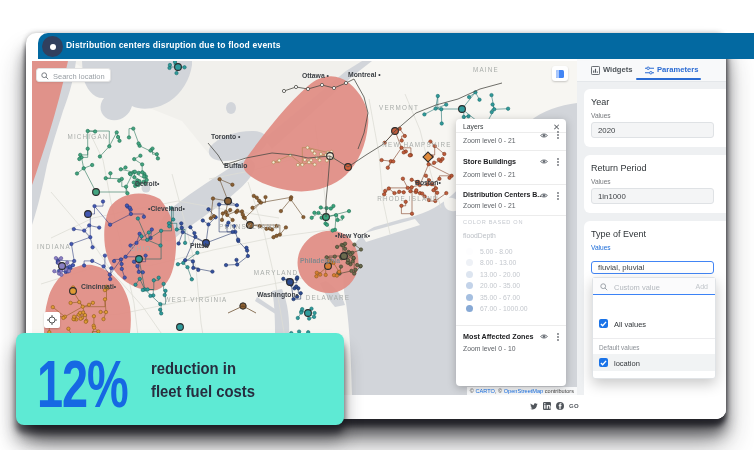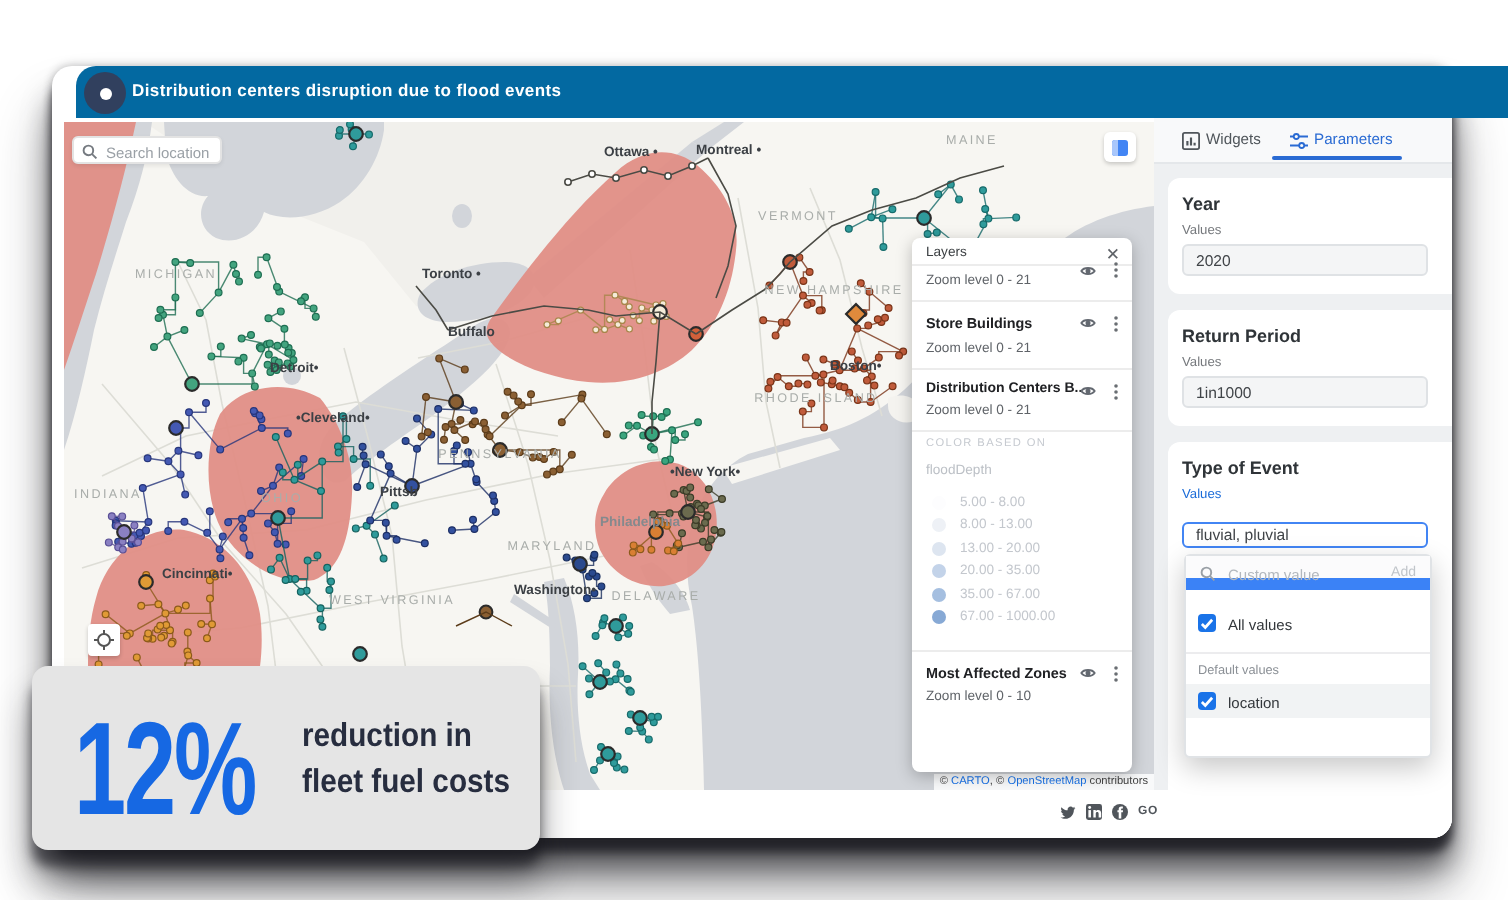--- a/index.html
+++ b/index.html
@@ -34,48 +34,48 @@
 #layers .eye{position:absolute;right:17px;top:7px;width:10px;height:7px}
 #layers .kebab{position:absolute;right:7px;top:7px;width:2px;height:8px}
 .legend{padding:3px 7px 4px 7px}
 .legend .cap{font-size:5.6px;letter-spacing:.7px;color:#c6cad0;margin-bottom:7px}
 .legend .fd{font-size:6.8px;color:#bcc0c6;margin-bottom:8px}
 .legend .li{display:flex;align-items:center;height:8px;margin-bottom:3.6px;color:#c3c7cd;font-size:6.8px}
 .legend .sw{width:7px;height:7px;border-radius:50%;margin:0 7px 0 3px}
 
 #rpanel{position:absolute;left:551px;top:26px;width:149px;height:360px;background:#eef0f2;border-radius:0 0 10px 0;overflow:hidden}
 #tabs{position:absolute;left:0;top:0;width:149px;height:23px;background:#f8f9fa;border-bottom:1px solid #e4e7ea}
-#tabs .tab{position:absolute;top:6px;font-size:7.6px;font-weight:400}
+#tabs .tab{position:absolute;top:6px;font-size:7.6px;font-weight:700}
 #tabs .w{left:14px;color:#50565b}
 #tabs .p{left:68px;color:#2a6bd3}
 #tabs .ul{position:absolute;left:59px;top:19px;width:65px;height:2px;background:#2a6bd3;border-radius:2px}
 .sect{position:absolute;left:7px;width:142px;background:#fff;border-radius:6px 0 0 6px}
-.sect .h{font-size:9px;font-weight:700;color:#2f3438;padding:8px 0 0 7px}
+.sect .h{font-size:9px;font-weight:400;color:#2f3438;padding:8px 0 0 7px}
 .sect .v{font-size:6.6px;color:#75787c;padding:5px 0 0 7px}
 .sect .v.blue{color:#1a6bd8}
 .inp{margin:3px 0 0 7px;width:123px;height:16px;background:#f4f5f6;border:1px solid #dfe2e5;border-radius:3px;font-size:7.8px;color:#404448;line-height:15px;padding-left:6px}
 .inp.act{background:#fff;border:1.3px solid #4285f4;height:13px;margin-top:10px;line-height:11px}
 
 #dd{position:absolute;left:566px;top:244px;width:124px;height:102px;background:#fff;border:1px solid #e0e3e6;border-radius:3px;box-shadow:0 5px 14px rgba(0,0,0,.22);font-size:7.5px;color:#33373b;z-index:5}
-#dd .srch{position:relative;height:17px;background:#fbfbfc;border-bottom:6px solid #3b82f6;color:#b3b8be}
+#dd .srch{position:relative;height:17px;background:#fbfbfc;border-bottom:1px solid #3b82f6;color:#b3b8be}
 #dd .srch .cv{position:absolute;left:21px;top:5px}
 #dd .srch .add{position:absolute;right:7px;top:5px;font-size:7px;color:#c0c5ca}
 #dd .item{position:relative;height:17px}
-#dd .item.first{margin-top:8px}
+#dd .item.first{margin-top:20px}
 #dd .dv{margin-top:6px}
 #dd .item.on{background:#f1f3f4}
 #dd .cb{position:absolute;left:6px;top:4px;width:9px;height:9px;background:#1a73e8;border-radius:2px}
 #dd .cb svg{position:absolute;left:1px;top:1.5px}
 #dd .lab{position:absolute;left:21px;top:5px}
 #dd .dv{font-size:6.4px;color:#8b9096;padding:5px 0 3px 6px;border-top:1px solid #ececee}
 
 #foot{position:absolute;left:0;top:362px;width:700px;height:24px;background:#fff;border-radius:0 0 10px 10px}
 #soc{position:absolute;left:504px;top:7px;display:flex;gap:5px;align-items:center;color:#50555b}
 
-#stat{position:absolute;left:16px;top:333px;width:254px;height:92px;background:#e5e5e5;border-radius:8px;box-shadow:0 8px 6px rgba(22,22,28,.6),0 16px 18px rgba(30,30,35,.45);z-index:10}
+#stat{position:absolute;left:16px;top:333px;width:328px;height:92px;background:#5eead4;border-radius:8px;box-shadow:0 8px 6px rgba(22,22,28,.6),0 16px 18px rgba(30,30,35,.45);z-index:10}
 #stat .pct{position:absolute;left:21px;top:13px;font-size:66px;font-weight:700;color:#1668e3;letter-spacing:-1.5px;transform:scaleX(.71);transform-origin:left top}
 #stat .tx{position:absolute;left:135px;top:24px;font-size:16.5px;font-weight:700;color:#272d3f;line-height:23px;transform:scaleX(.9);transform-origin:left top}
 </style></head>
 <body>
 <div id="card">
   <div id="hdr">
       <div class="circ"></div>
       <div class="dot"></div>
       <div class="t">Distribution centers disruption due to flood events</div>
     </div>

